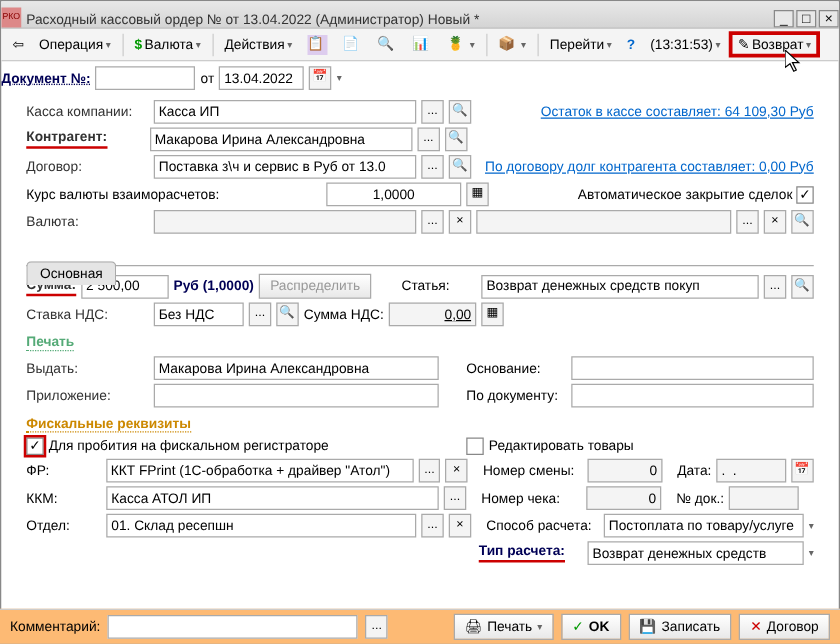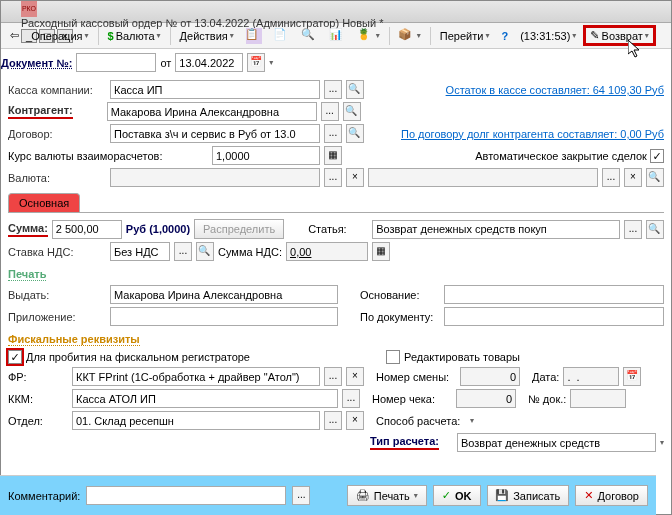--- a/index.html
+++ b/index.html
@@ -1,45 +1,45 @@
 <!DOCTYPE html>
 <html><head>
 <meta charset="utf-8">
 <style>
   * { box-sizing: border-box; margin: 0; padding: 0; font-family: Arial, sans-serif; font-size: 11px; }
   body { background: #fff; width: 672px; height: 515px; overflow: hidden; border: 1px solid #888; }
-  .titlebar { background: linear-gradient(#e8e8e8,#d4d4d4); height: 22px; display: flex; align-items: flex-start; padding: 0 20px; border-bottom: 1px solid #aaa; flex-direction: column; }
+  .titlebar { background: linear-gradient(#e8e8e8,#d4d4d4); height: 22px; display: flex; align-items: flex-end; padding: 0 0; border-bottom: 1px solid #aaa; }
   .titlebar-icon { width: 16px; height: 16px; background: #d88; margin-right: 4px; font-size: 7px; color: #800; text-align: center; line-height: 16px; }
   .titlebar-text { flex: 1; color: #333; }
   .titlebar-btns { display: flex; gap: 2px; }
   .titlebar-btn { width: 16px; height: 14px; border: 1px solid #888; background: #e8e8e8; text-align: center; line-height: 12px; cursor: pointer; }
   .toolbar { height: 26px; background: #f4f4f4; border-bottom: 1px solid #ccc; display: flex; align-items: center; padding: 0 4px; gap: 2px; }
   .tb-btn { padding: 2px 4px; border: 1px solid transparent; cursor: pointer; display: flex; align-items: center; gap: 2px; }
   .tb-sep { width: 1px; height: 18px; background: #ccc; margin: 0 2px; }
   .tb-ico { width: 16px; height: 16px; display: inline-block; }
   .dd { font-size: 8px; color: #666; }
   .return-btn { border: 3px solid #c00; padding: 1px 4px; display: flex; align-items: center; gap: 2px; }
   .cursor-arrow { position: absolute; top: 40px; right: 28px; pointer-events: none; }
   .docnum-row { display: flex; align-items: center; padding: 4px 0; gap: 4px; }
   .bluelabel { color: #005; font-weight: bold; text-decoration: underline; text-decoration-style: dotted; }
   .redunder { color: #005; font-weight: bold; border-bottom: 2px solid #c00; padding-bottom: 1px; }
   .input { border: 1px solid #aaa; padding: 2px 3px; background: #fff; height: 19px; }
   .readonly { background: #f4f4f4; }
   .link { color: #0066cc; text-decoration: underline; cursor: pointer; }
-  .form-area { padding: 4px 7px; }
+  .form-area { padding: 4px 20px; }
   .row { display: flex; align-items: center; margin-bottom: 3px; gap: 4px; }
   .lbl { width: 98px; color: #333; }
   .btn-dots { width: 18px; height: 19px; border: 1px solid #aaa; background: #f4f4f4; text-align: center; cursor: pointer; line-height: 15px; font-size: 10px; }
   .chk { width: 14px; height: 14px; border: 1px solid #888; display: inline-block; text-align: center; line-height: 12px; cursor: pointer; }
   .chk.redbox { outline: 2px solid #c00; }
   .tab-strip { display: flex; border-bottom: 1px solid #aaa; margin: 6px 0 0 0; }
-  .tab { padding: 3px 10px; border: 1px solid #aaa; border-bottom: none; background: #ef4444; border-radius: 4px 4px 0 0; position: relative; top: 0; }
+  .tab { padding: 3px 10px; border: 1px solid #aaa; border-bottom: none; background: #e5e5e5; border-radius: 4px 4px 0 0; position: relative; top: 16px; }
   .section-label { color: #5a7; font-weight: bold; border-bottom: 1px dotted #5a7; display: inline-block; margin: 4px 0; }
   .fiscal-label { color: #c80; font-weight: bold; border-bottom: 1px dotted #c80; display: inline-block; margin: 4px 0; }
-  .footer { position: absolute; bottom: 0; left: 0; right: 16px; height: 40px; border-top: 1px solid #ccc; background: #7dd3fc; display: flex; align-items: center; padding: 0 8px; gap: 6px; }
+  .footer { position: absolute; bottom: 0; left: 0; right: 0; height: 28px; border-top: 1px solid #ccc; background: #fdba74; display: flex; align-items: center; padding: 0 8px; gap: 6px; }
   .btn { border: 1px solid #aaa; background: linear-gradient(#fff,#e8e8e8); padding: 3px 8px; cursor: pointer; display: flex; align-items: center; gap: 4px; }
 </style>
 </head>
 <body>
 
 <div class="titlebar">
   <div class="titlebar-icon">РКО</div>
   <div class="titlebar-text">Расходный кассовый ордер №  от 13.04.2022 (Администратор) Новый *</div>
   <div class="titlebar-btns">
     <div class="titlebar-btn">_</div>
@@ -139,21 +139,21 @@
   <div class="row">
     <span class="lbl">Договор:</span>
     <input class="input" style="width: 210px;" value="Поставка з\ч и сервис в Руб от 13.0">
     <div class="btn-dots">...</div>
     <div class="btn-dots">🔍</div>
     <span style="flex:1;text-align:right"><a class="link">По договору долг контрагента составляет: 0,00 Руб</a></span>
   </div>
 
   <div class="row">
     <span style="width:200px">Курс валюты взаиморасчетов:</span>
-    <input class="input" style="width: 108px; text-align: left;" value="1,0000">
+    <input class="input" style="width: 108px; text-align: center; margin-left: 36px;" value="1,0000">
     <div class="btn-dots">▦</div>
     <span style="flex:1;text-align:right"><span>Автоматическое закрытие сделок</span> <span class="chk">✓</span></span>
   </div>
 
   <div class="row">
     <span class="lbl">Валюта:</span>
     <input class="input readonly" style="width: 210px;">
     <div class="btn-dots">...</div>
     <div class="btn-dots">×</div>
     <input class="input readonly" style="flex: 1 1 0%;">
@@ -174,25 +174,25 @@
       <span style="color:#005;font-weight:bold">Руб (1,0000)</span>
       <div class="btn" style="color:#999">Распределить</div>
       <span style="margin-left:20px;width:60px">Статья:</span>
       <input class="input" style="flex: 1 1 0%;" value="Возврат денежных средств покуп">
       <div class="btn-dots">...</div>
       <div class="btn-dots">🔍</div>
     </div>
     
     <div class="row">
       <span class="lbl">Ставка НДС:</span>
-      <input class="input" style="width: 60px;" value="Без НДС">
+      <input class="input" style="width: 72px;" value="Без НДС">
       <div class="btn-dots">...</div>
       <div class="btn-dots">🔍</div>
       <span>Сумма НДС:</span>
-      <input class="input readonly" style="width: 82px;  text-decoration: underline;" value="0,00">
+      <input class="input readonly" style="width: 70px; text-align: right; text-decoration: underline;" value="0,00">
       <div class="btn-dots">▦</div>
     </div>
 
     <div class="section-label">Печать</div>
     <div class="row">
       <span class="lbl">Выдать:</span>
       <input class="input" style="width: 228px;" value="Макарова Ирина Александровна">
       <span style="width:80px;margin-left:18px">Основание:</span>
       <input class="input" style="flex: 1 1 0%;">
     </div>
@@ -231,20 +231,21 @@
       <input class="input readonly" style="width: 60px; text-align: right;" value="0">
       <span style="margin-left:8px">№ док.:</span>
       <input class="input readonly" style="width: 56px;">
     </div>
     <div class="row">
       <span style="width:60px">Отдел:</span>
       <input class="input" style="width: 248px;" value="01. Склад ресепшн">
       <div class="btn-dots">...</div>
       <div class="btn-dots">×</div>
       <span style="width:90px;margin-left:8px">Способ расчета:</span>
+      <input class="input" style="flex: 1 1 0%;" value="Постоплата по товару/услуге">
       <span class="dd">▾</span>
     </div>
     <div class="row">
       <span style="width:350px"></span>
       <span class="redunder" style="margin-left:8px">Тип расчета:</span>
       <span style="width:10px"></span>
       <input class="input" style="flex: 1 1 0%;" value="Возврат денежных средств">
       <span class="dd">▾</span>
     </div>
   </div>

